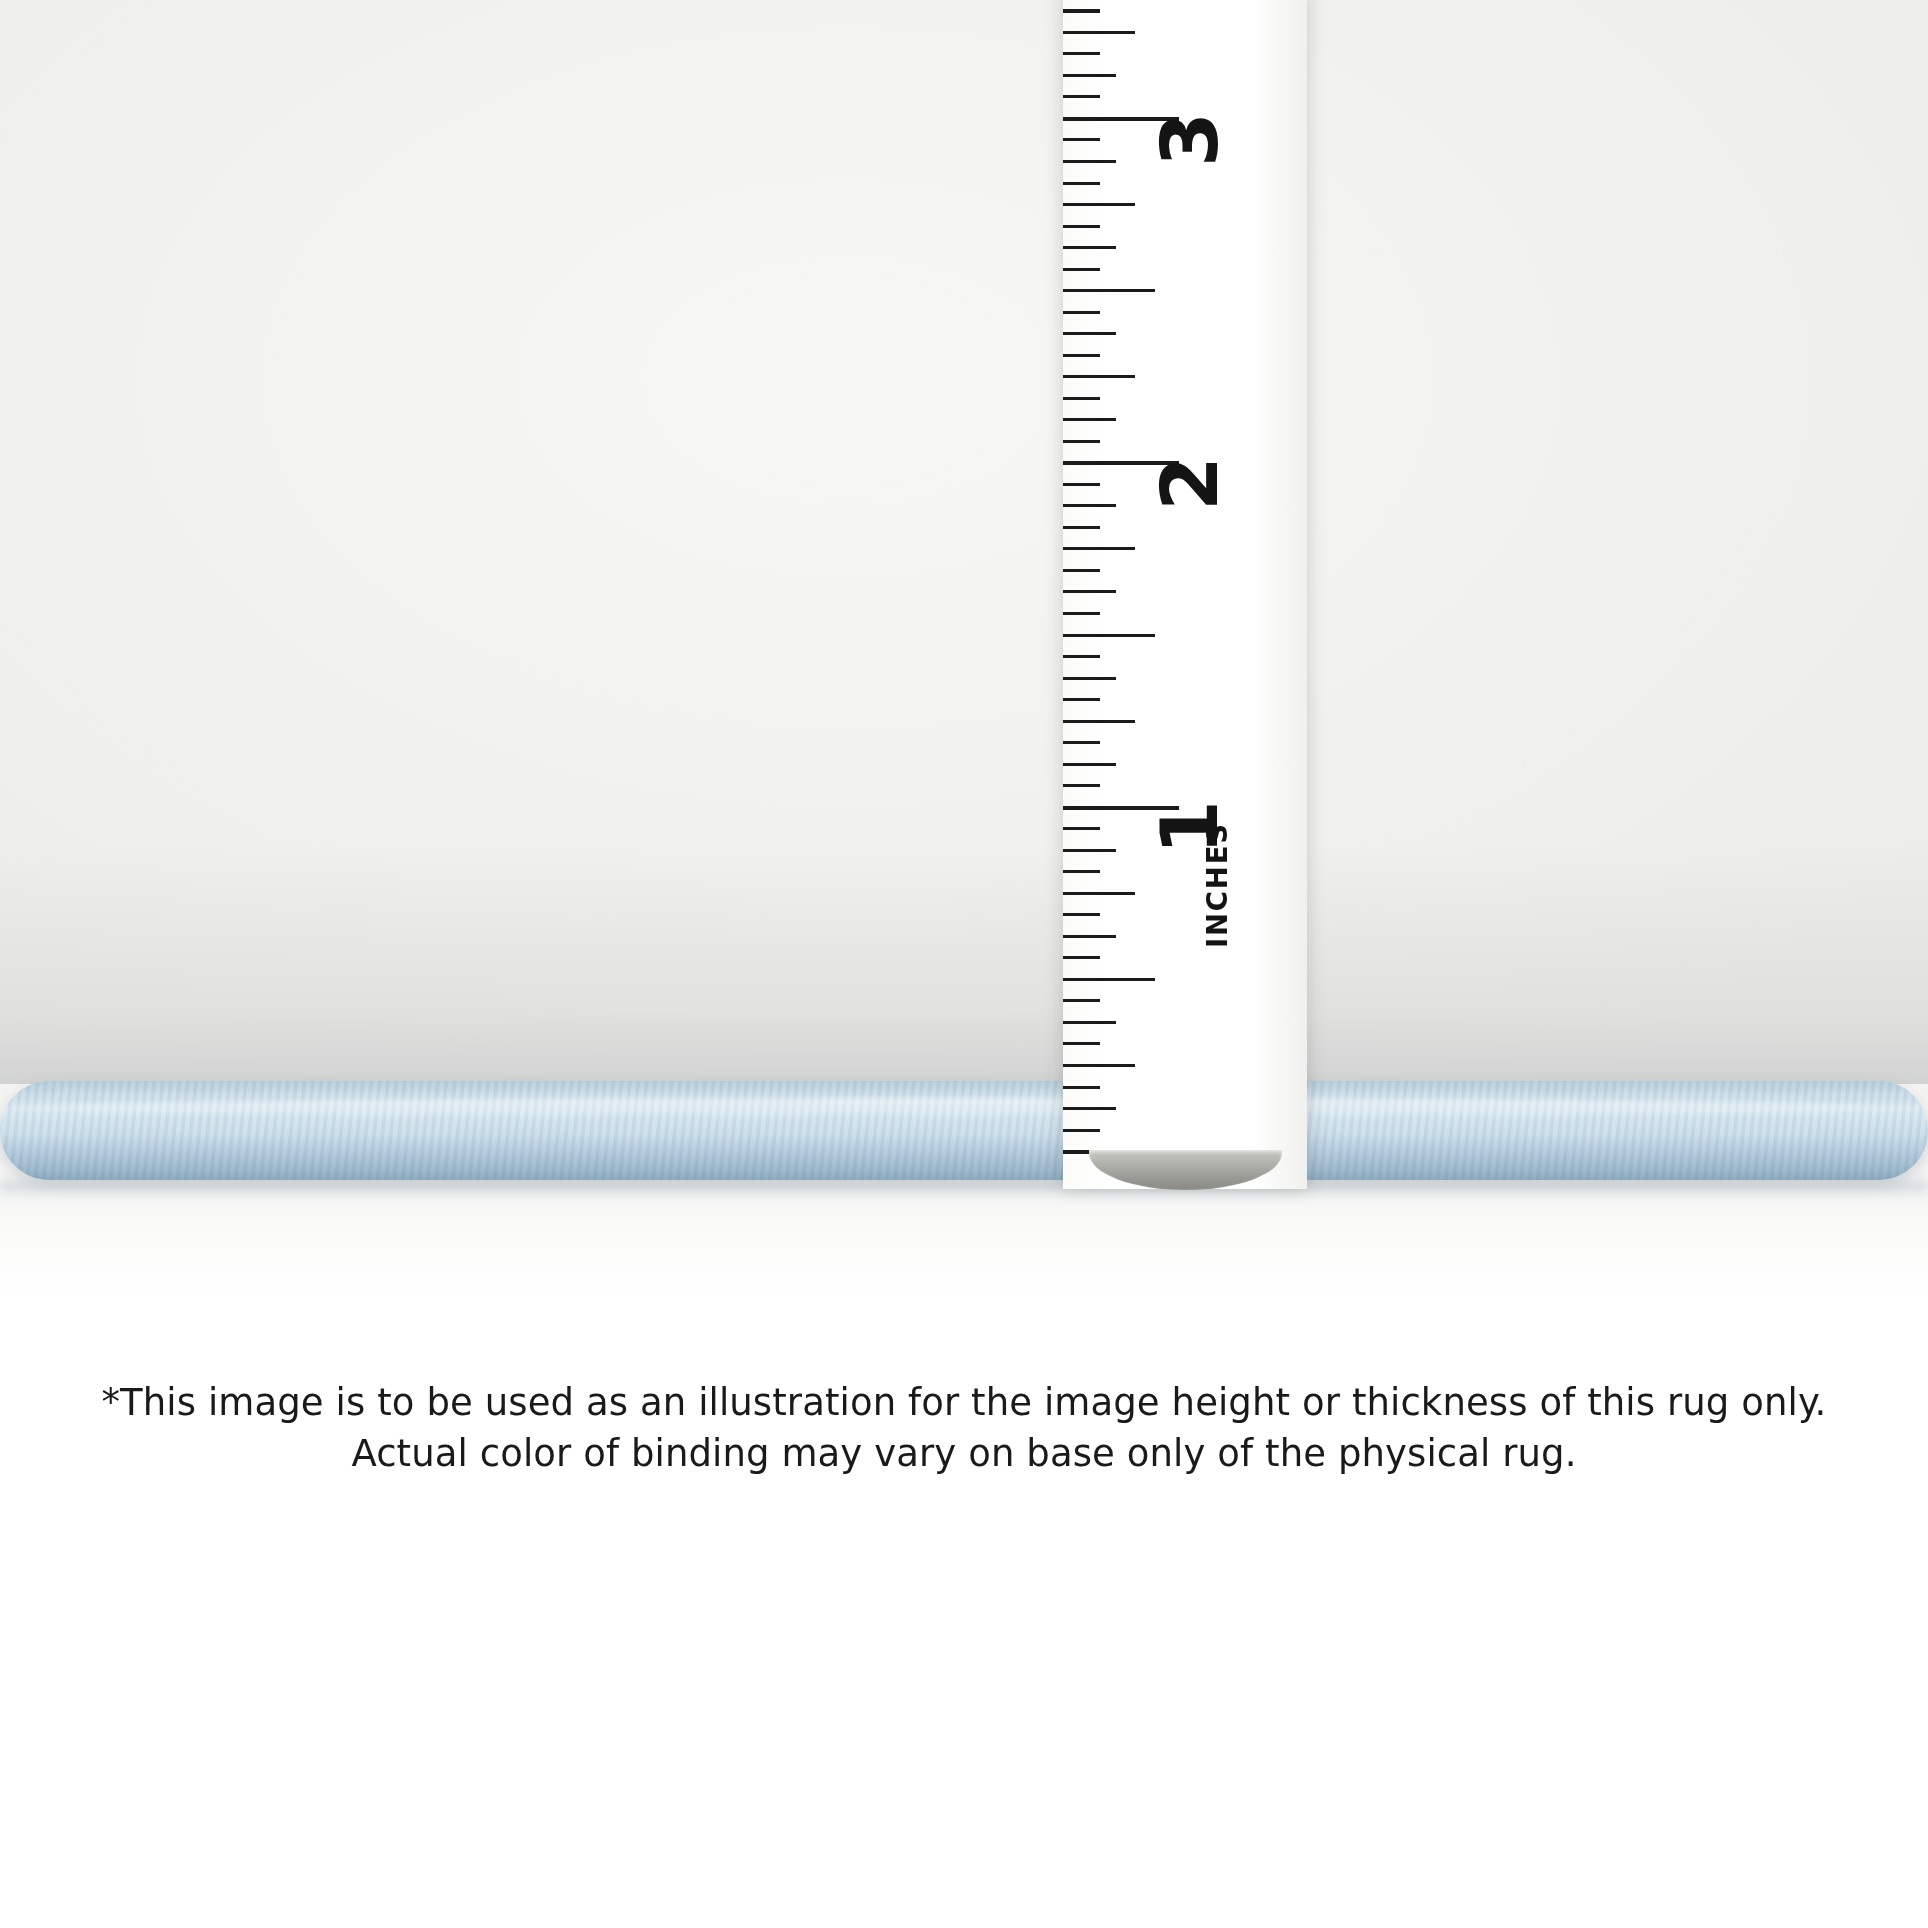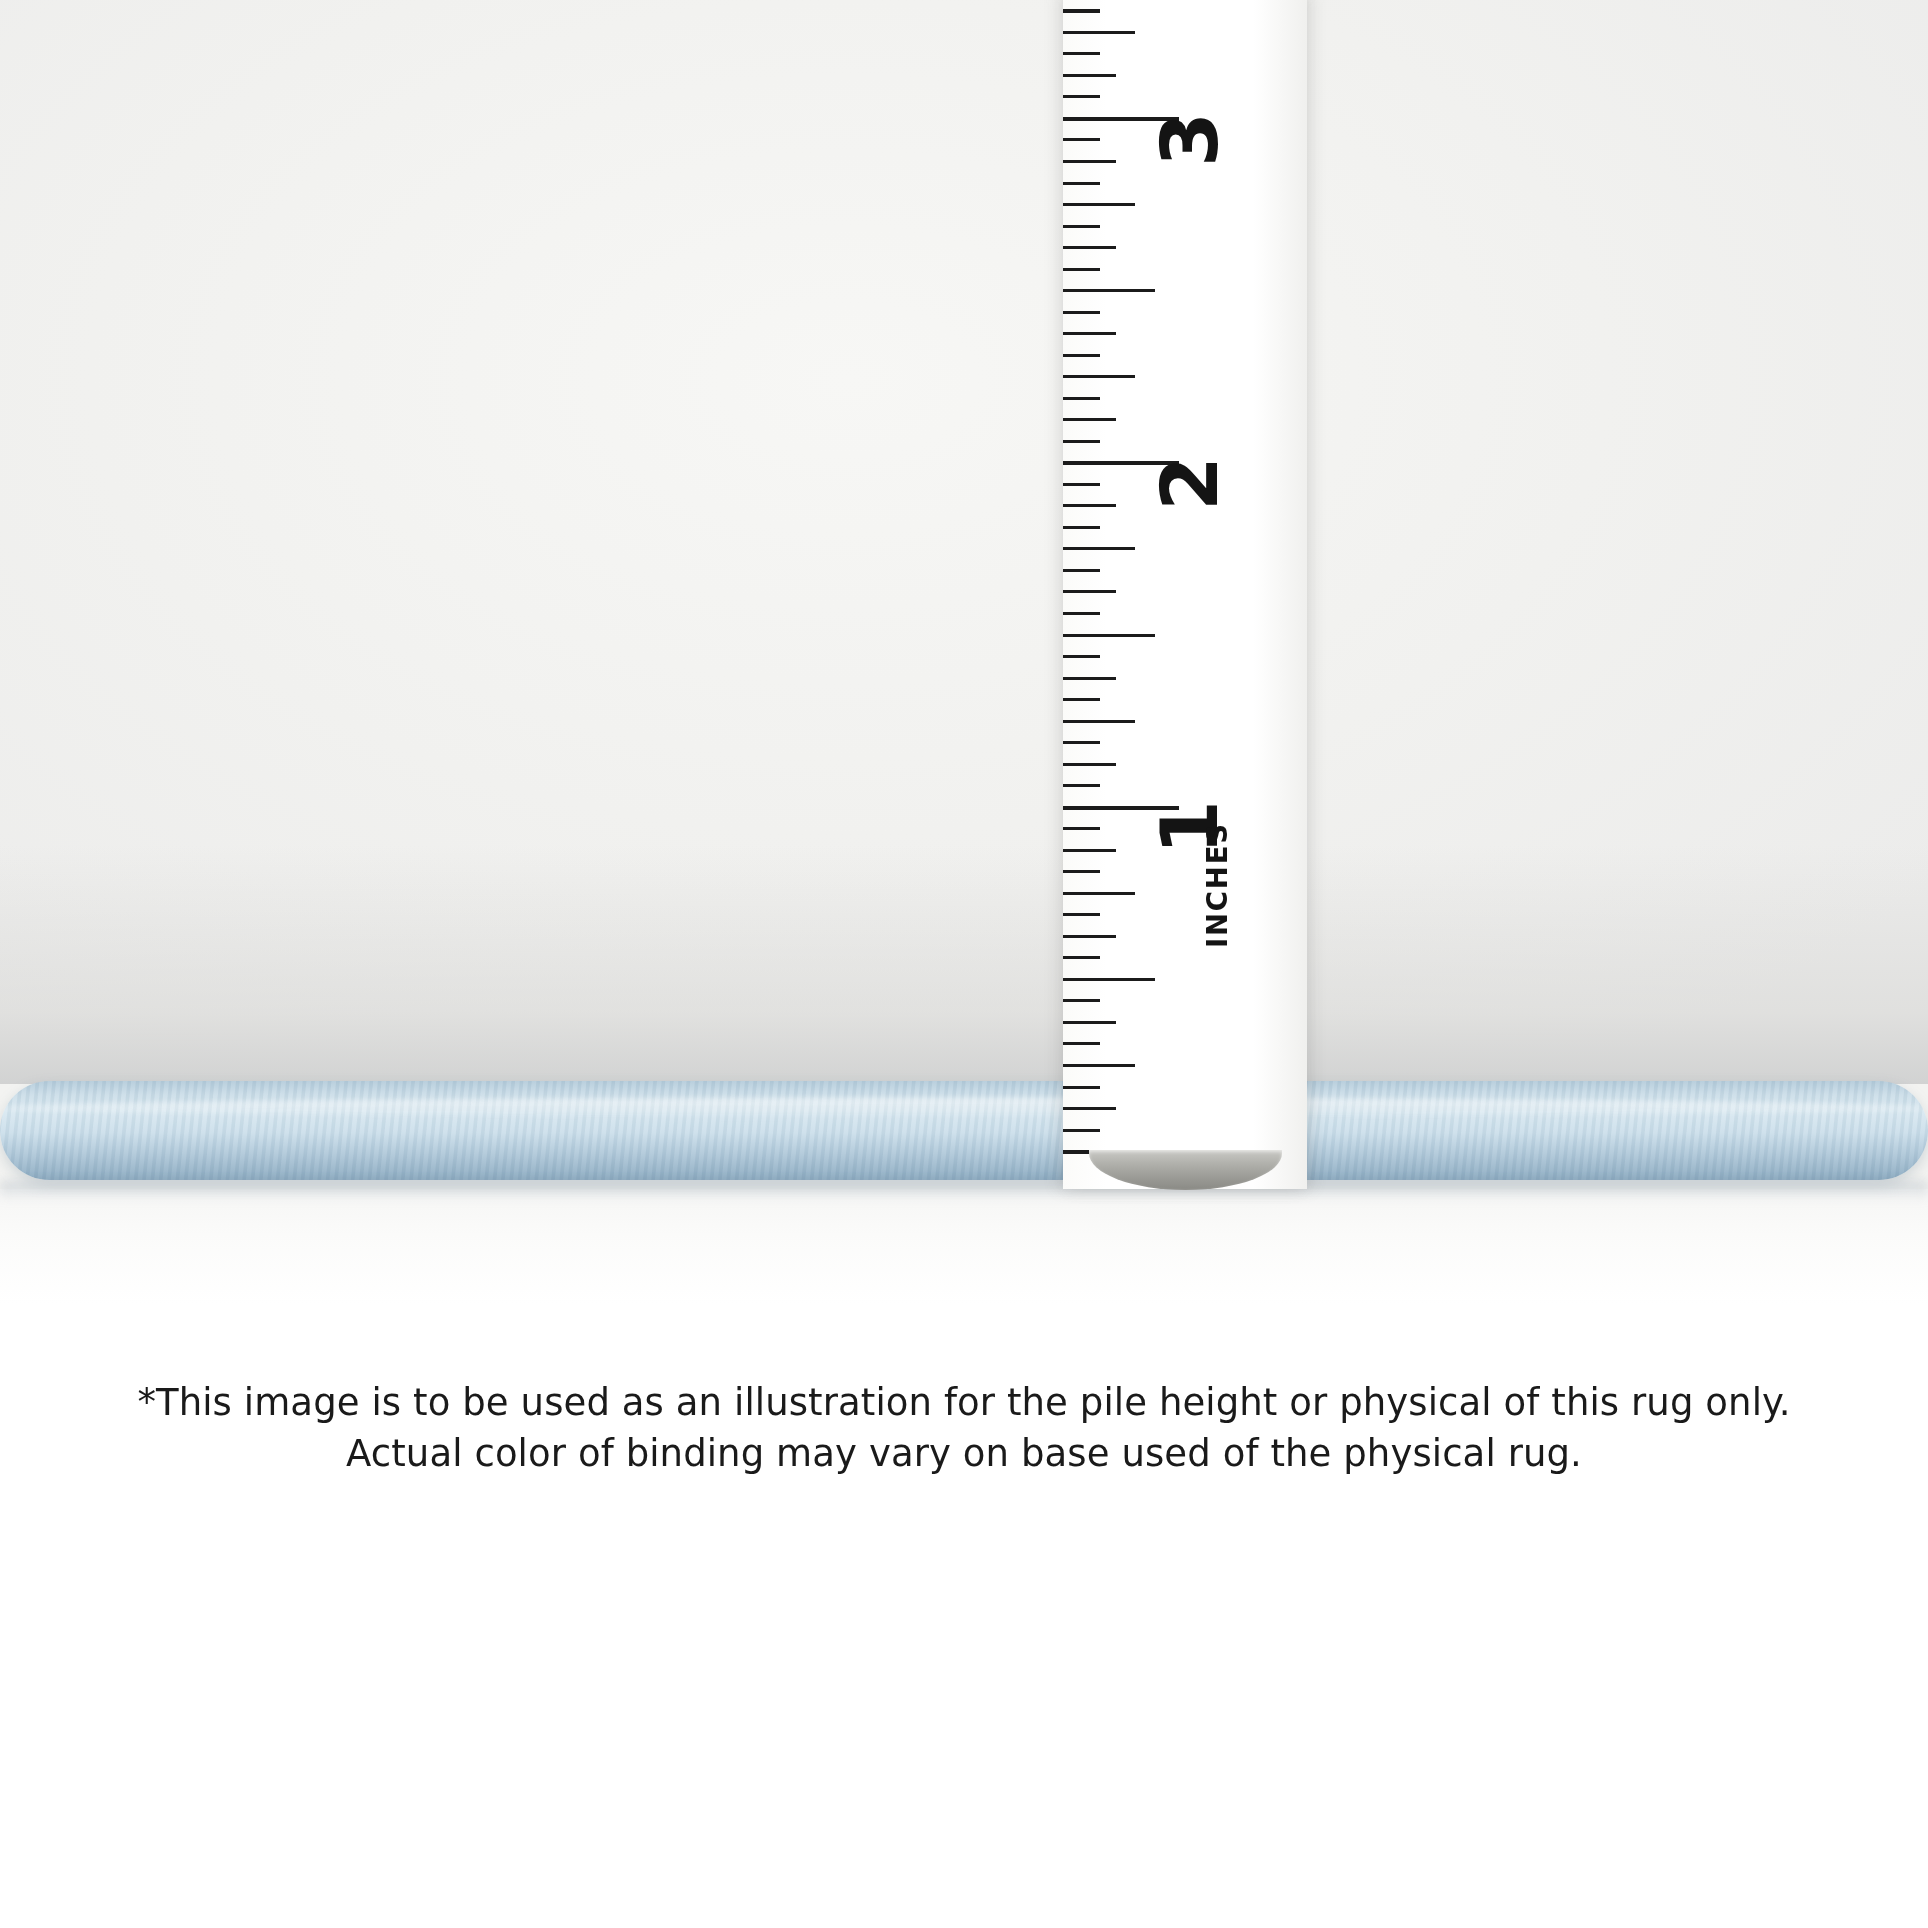--- a/index.html
+++ b/index.html
@@ -298,18 +298,18 @@
       <div class="inches-label">INCHES</div>
     </div>
 
     <div class="ruler-tip">
       <div class="ruler-tip-metal"></div>
     </div>
 
   </div>
 
   <div class="caption">
-    <span class="line">*This image is to be used as an illustration for the pile height or physical of this rug only.</span>
-    <span class="line">Actual color of binding may vary on base used of the physical rug.</span>
+    <span class="line">*This image is to be used as an illustration for the image height or thickness of this rug only.</span>
+    <span class="line">Actual color of binding may vary on base only of the physical rug.</span>
   </div>
 
 </div>
 
 
 </body></html>

